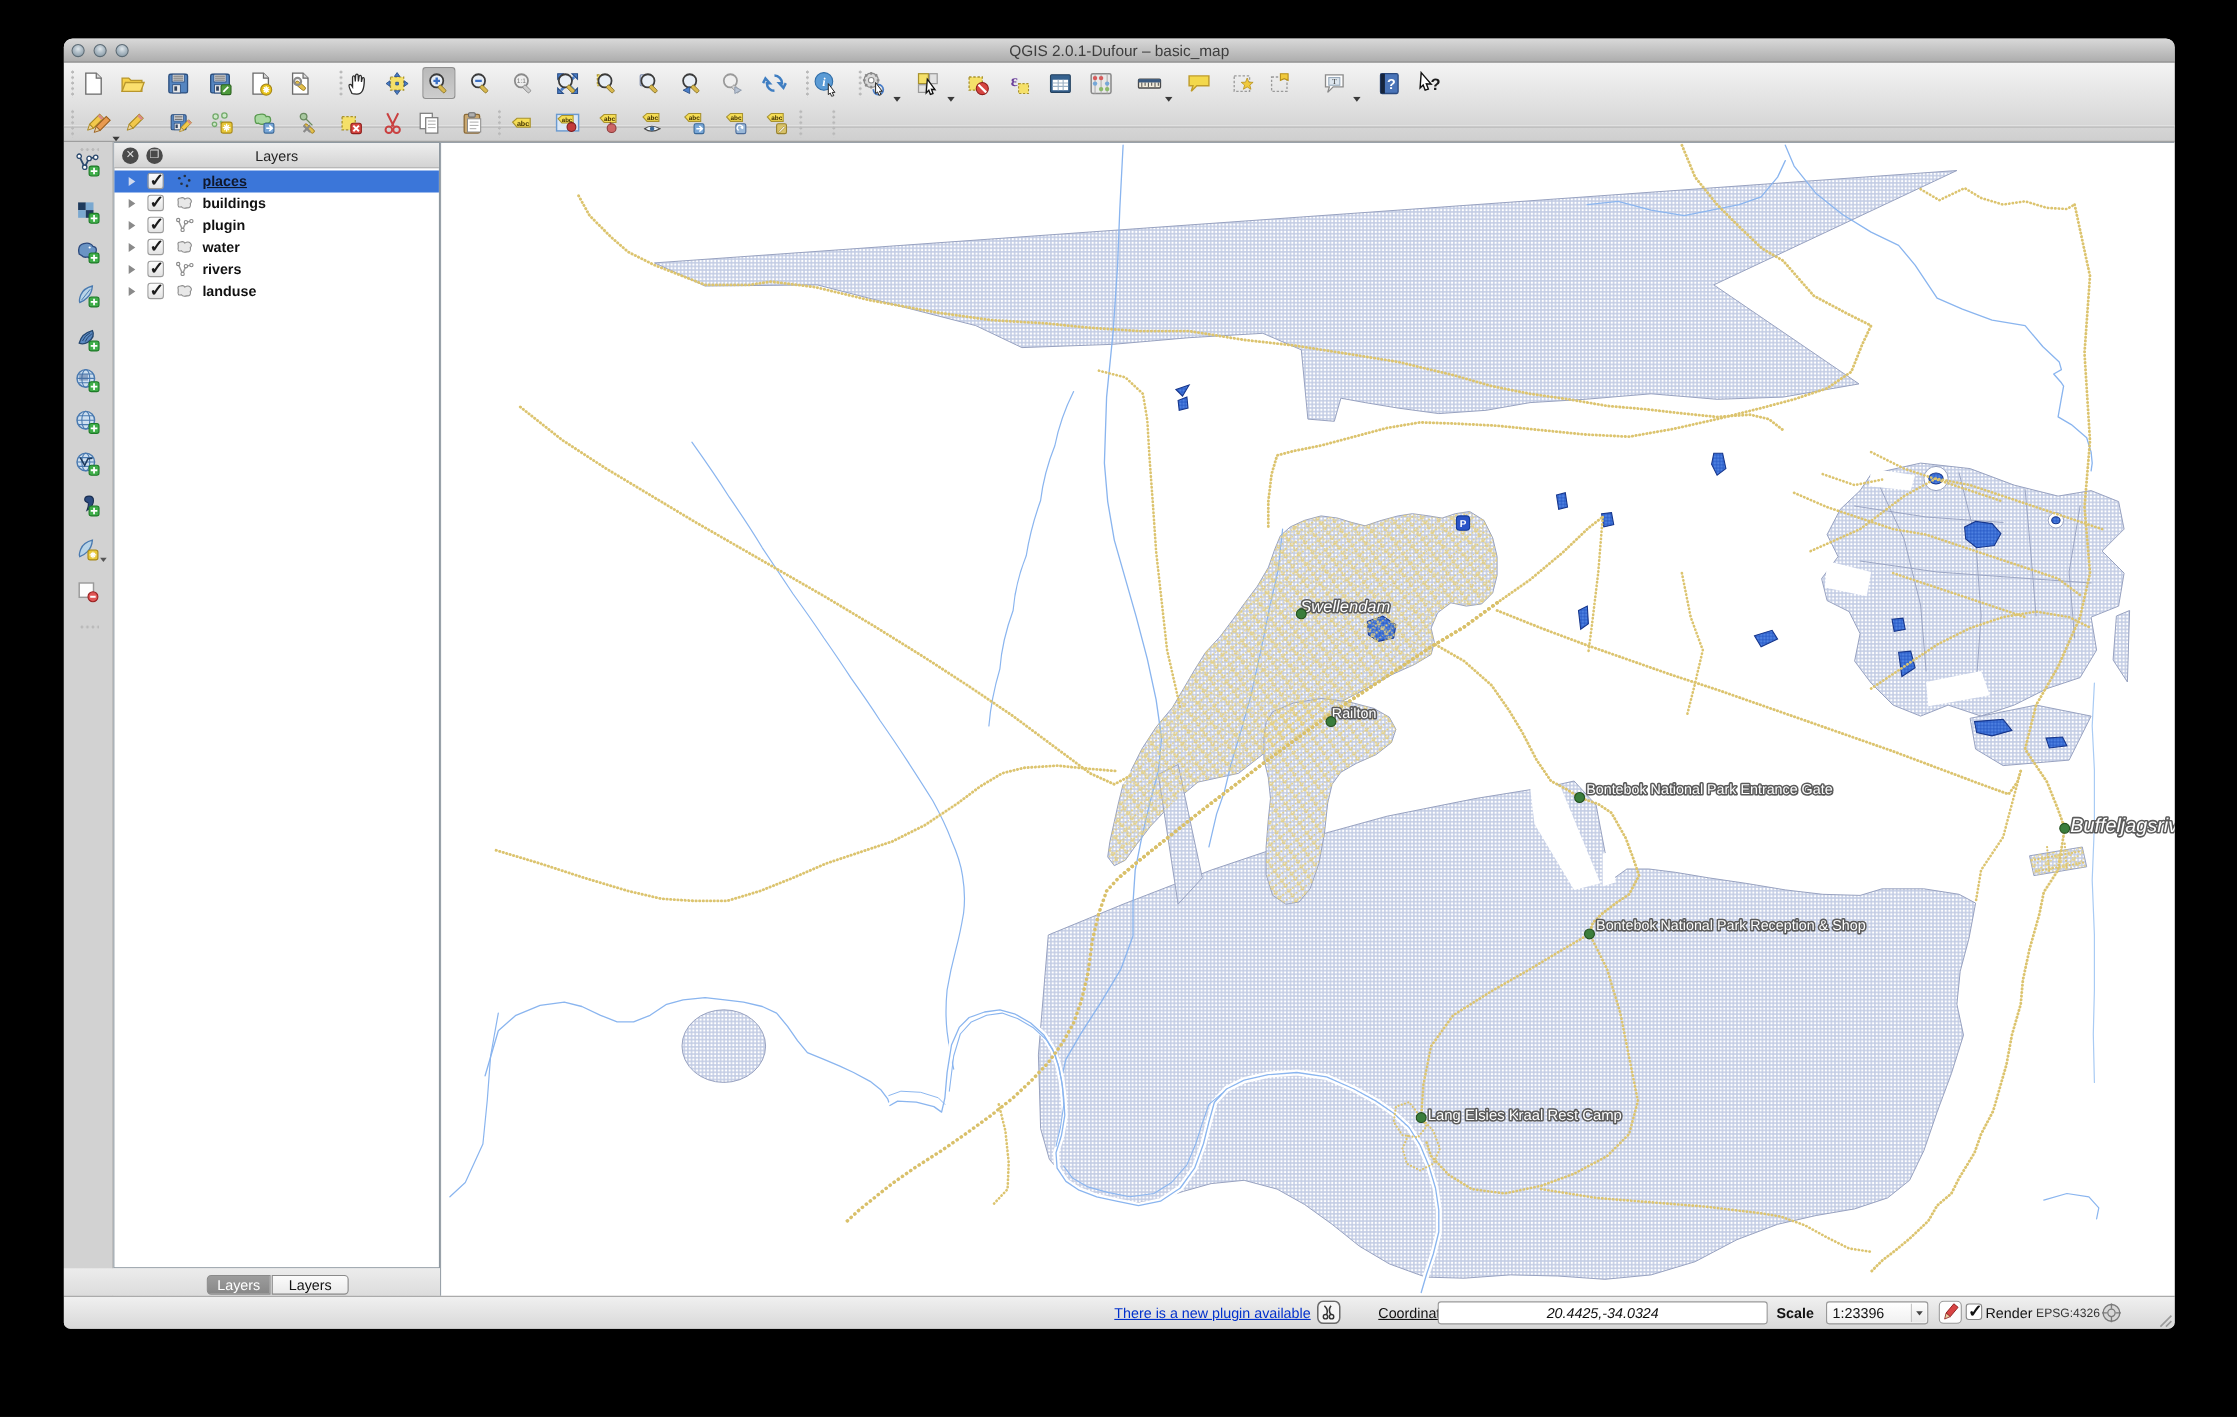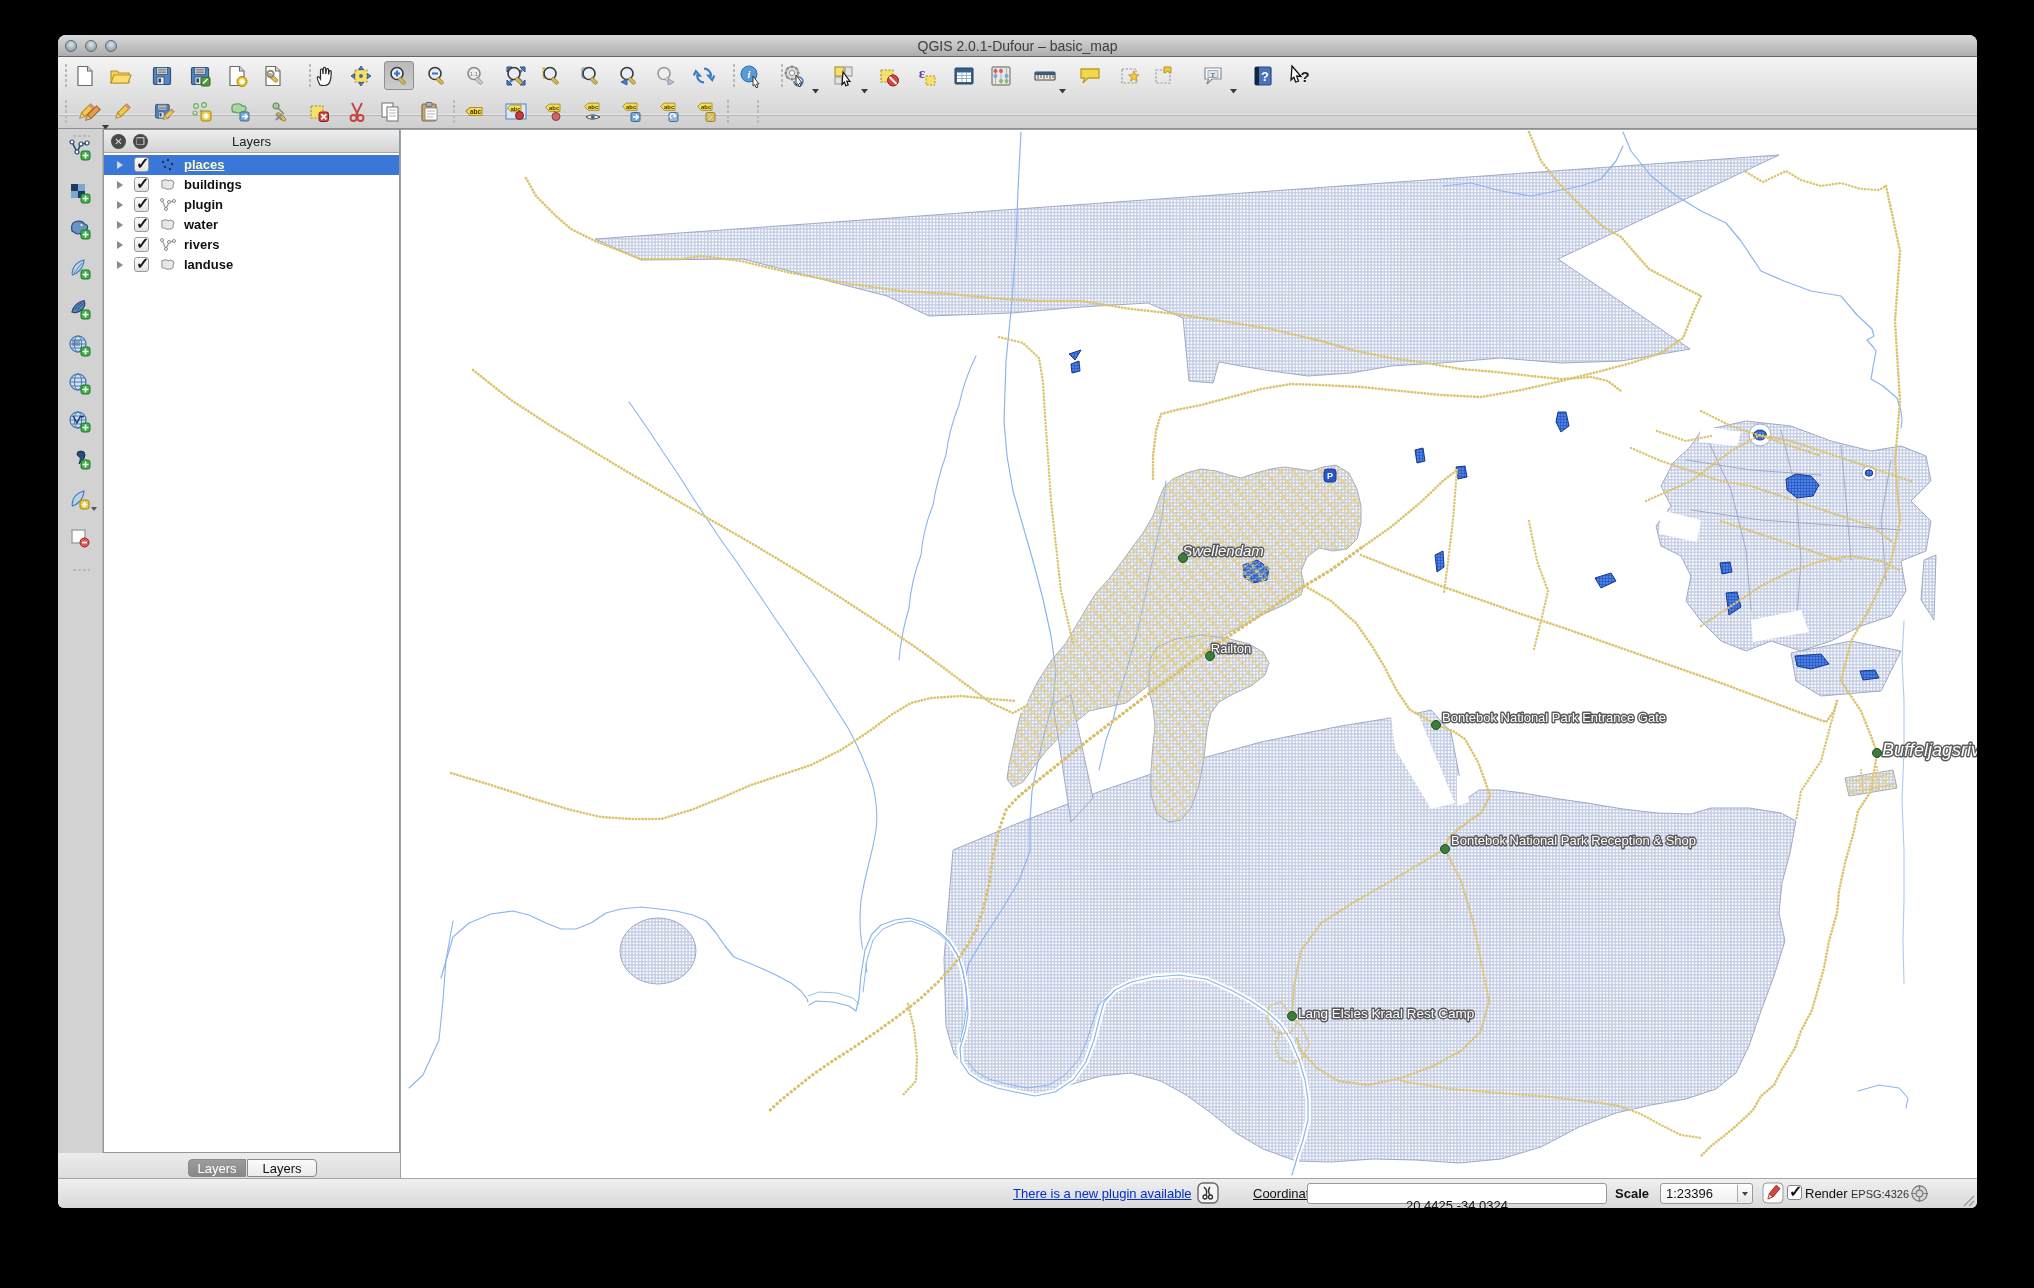--- a/index.html
+++ b/index.html
@@ -21,21 +21,21 @@
 .lrow .exp { position:absolute; left:13px; top:6px; width:0; height:0; border-left:6px solid #8a8a8a; border-top:4px solid transparent; border-bottom:4px solid transparent; }
 .lrow .cb { position:absolute; left:30px; top:2px; width:15px; height:15px; background:linear-gradient(#fdfdfd,#e3e3e3); border:1px solid #9a9a9a; border-radius:3px; }
 .lrow .cb:after { content:"✓"; position:absolute; left:1px; top:-4px; font-size:16px; font-weight:bold; color:#1a1a1a; }
 .lrow .txt { position:absolute; left:80px; top:2px; }
 .lrow svg { position:absolute; left:55px; top:2px; }
 #mapwrap { position:absolute; left:342px; top:94px; width:1577px; height:1049px; background:#fff; border-top:1px solid #9aa2aa; border-left:1px solid #9aa2aa; }
 #tabs { position:absolute; left:0; top:1118px; width:342px; height:25px; background:linear-gradient(#ececec,#dcdcdc); }
 .tab { position:absolute; top:6px; height:18px; font-size:13px; line-height:17px; text-align:center; border:1px solid #8a8a8a; }
 #statusbar { position:absolute; left:0; top:1143px; width:100%; height:30px; background:linear-gradient(#f0f0f0,#d8d8d8); border-top:1px solid #a5a5a5; font-size:13px; color:#111; }
 .sb { position:absolute; top:7px; }
-#coordbox { position:absolute; left:1249px; top:4px; width:300px; height:21px; background:#fff; border:1px solid #999; border-radius:3px; text-align:center; font-size:13px; padding-top:14px; }
+#coordbox { position:absolute; left:1249px; top:4px; width:300px; height:21px; background:#fff; border:1px solid #999; border-radius:3px; text-align:center; font-size:13px; padding-top:2px;font-style:italic; }
 #scalebox { position:absolute; left:1602px; top:4px; width:93px; height:21px; background:linear-gradient(#fff,#f0f0f0); border:1px solid #999; border-radius:3px; font-size:13px; padding:2px 0 0 5px; }
 #scalebox .arr { position:absolute; right:1px; top:1px; width:14px; height:17px; background:linear-gradient(#fdfdfd,#e8e8e8); border-left:1px solid #aaa; border-radius:0 2px 2px 0; }
 #scalebox .arr:after { content:""; position:absolute; left:4px; top:7px; border-left:3.5px solid transparent; border-right:3.5px solid transparent; border-top:4px solid #444; }
 .sbcb { position:absolute; left:1729px; top:6px; width:15px; height:15px; background:#fff; border:1px solid #888; border-radius:3px; }
 .sbcb:after { content:"✓"; position:absolute; left:1px; top:-4px; font-size:16px; font-weight:bold; color:#111; }
 a.plug { color:#0030cc; text-decoration:underline; }
 </style>
 </head>
 <body>
 <div id="win">
@@ -456,21 +456,21 @@
         <div class="cb"></div>
       <svg width="20" height="16">
           <g fill="#26303e">
             <circle cx="4" cy="5" r="1.2"></circle>
             <circle cx="9" cy="3" r="1.2"></circle>
             <circle cx="13" cy="7" r="1.2"></circle>
             <circle cx="6" cy="10" r="1.2"></circle>
             <circle cx="11" cy="12" r="1.2"></circle>
           </g>
         </svg>
-      <div class="txt" style="color:#fef9c3; text-decoration:underline;">places</div>
+      <div class="txt" style="color:#0f172a; text-decoration:underline;">places</div>
     </div>
     <div class="lrow" style="top:45px;">
       <div class="exp"></div>
         <div class="cb"></div>
       <svg width="20" height="16">
           <path d="M3 6 Q2 3 5 3 Q8 2 9 4 Q12 2 14 4 Q16 6 14 8 Q15 12 11 12 Q7 13 6 11 Q2 12 3 8 Z" fill="#e8e8e8" stroke="#8a8a8a"></path>
         </svg>
       <div class="txt">buildings</div>
     </div>
     <div class="lrow" style="top:65px;">

